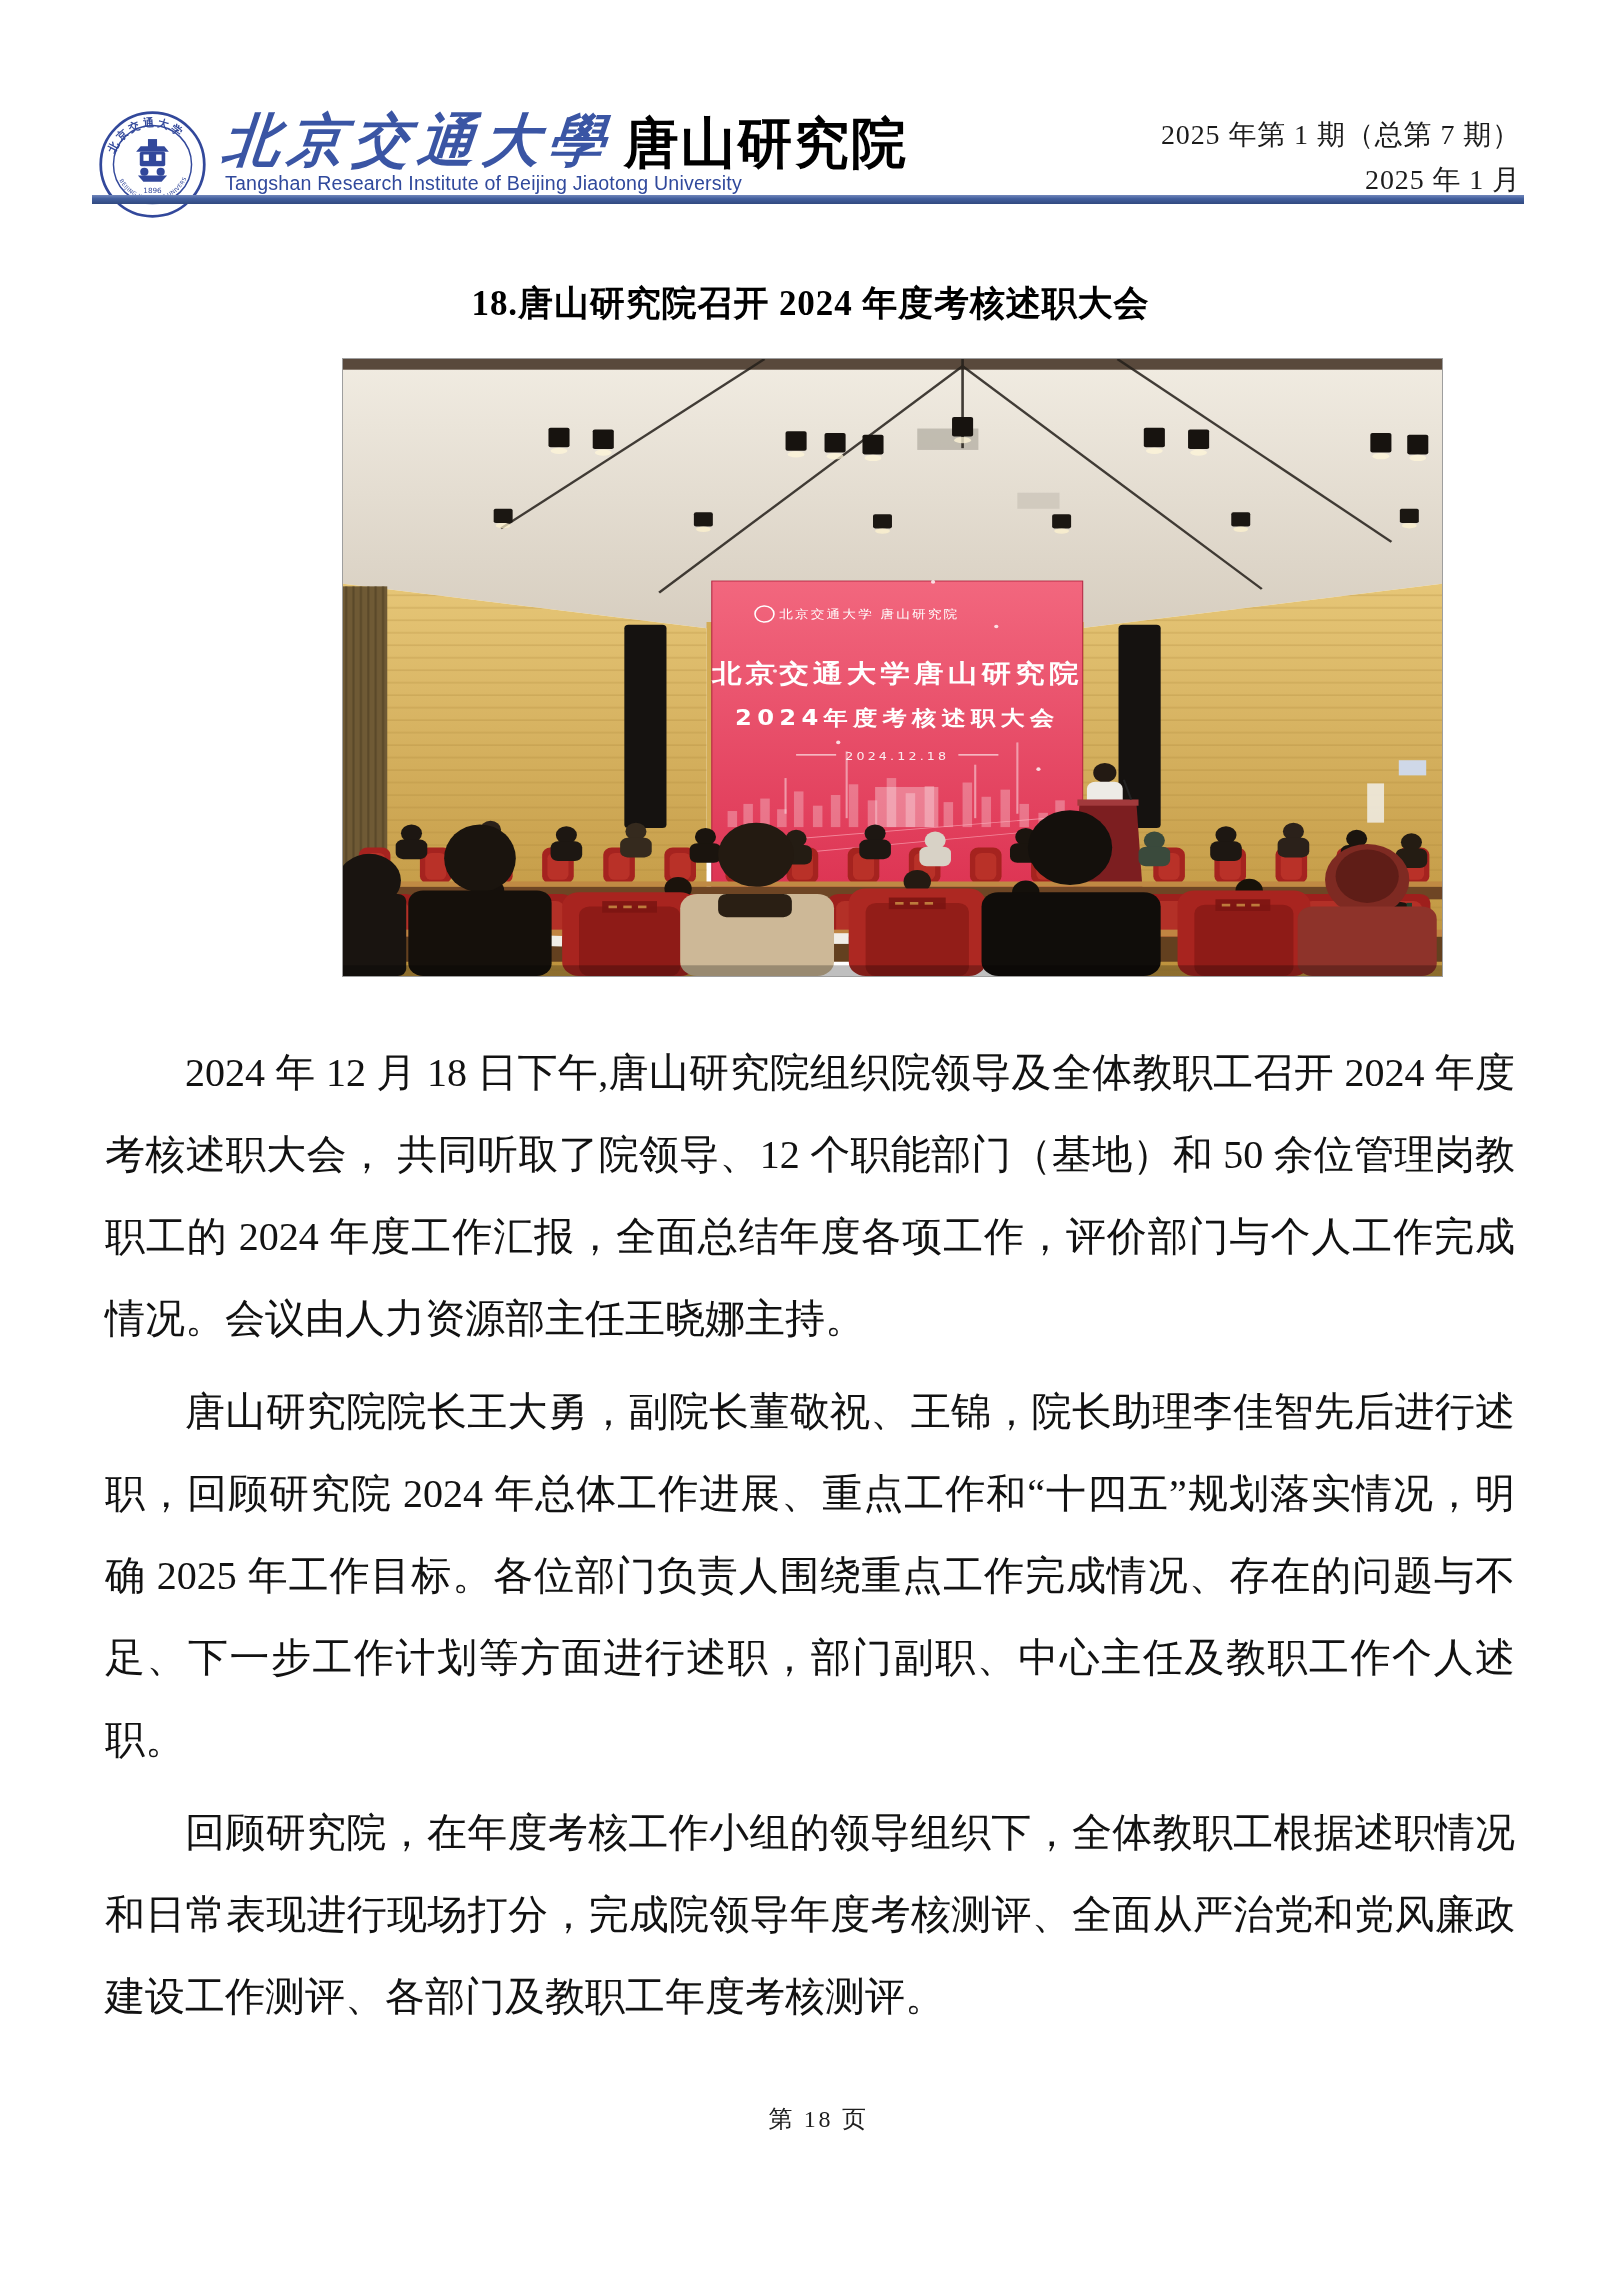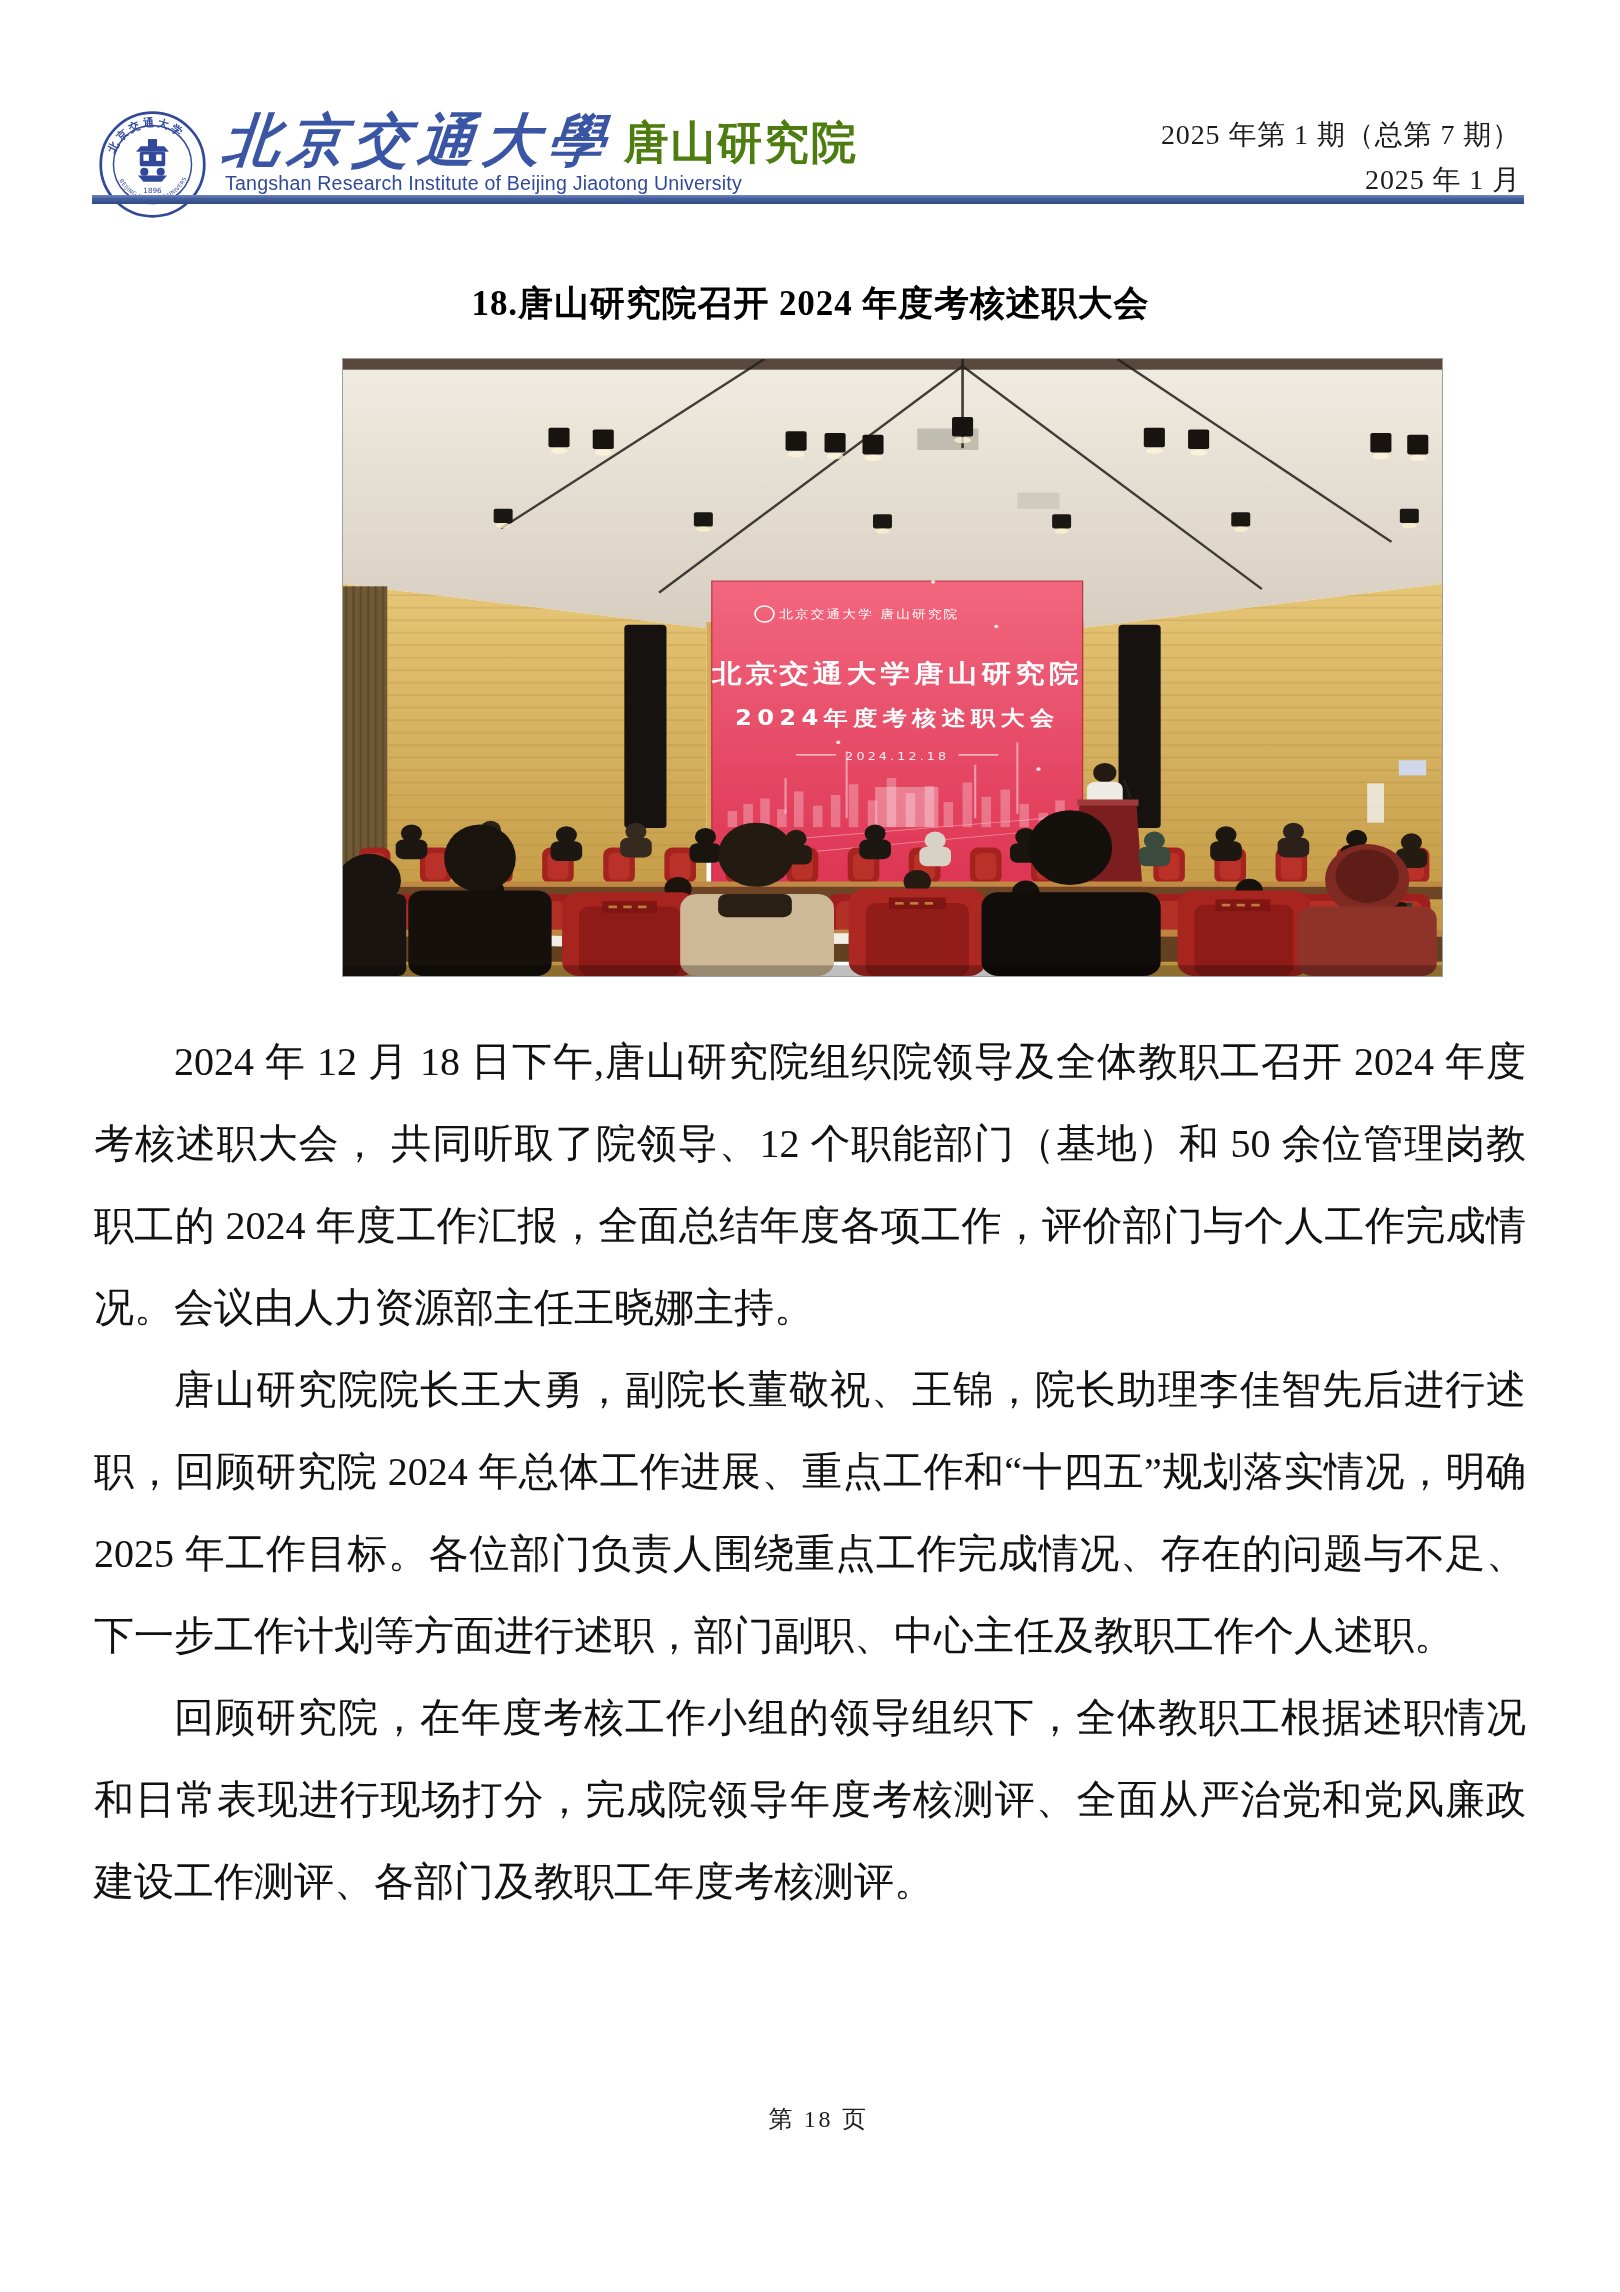--- a/index.html
+++ b/index.html
@@ -4,22 +4,22 @@
 <style>
   html,body{margin:0;padding:0;background:#ffffff;}
   .page{position:relative;width:1621px;height:2293px;background:#ffffff;
         font-family:"Liberation Serif","DejaVu Serif",serif;overflow:hidden;}
 
   
   .seal{position:absolute;left:98px;top:110px;width:109px;height:109px;}
   .wordmark{position:absolute;left:223px;top:107px;display:flex;align-items:flex-end;gap:10.7px;white-space:nowrap;}
   .cn-script{font-family:"DejaVu Serif",serif;font-style:italic;font-weight:700;
              font-size:57px;line-height:66px;color:#3a55a4;letter-spacing:8px;transform:skewX(-5deg);}
-  .cn-name{font-family:Liberation Serif, serif;font-weight:900;
-           font-size:45px;line-height:59px;color:#4d7c0f;letter-spacing:1.8px;}
+  .cn-name{font-family:Liberation Sans, sans-serif;font-weight:900;
+           font-size:55px;line-height:59px;color:#000000;letter-spacing:1.8px;}
   .en-line{position:absolute;left:225px;top:172px;font-family:"Liberation Sans","DejaVu Sans",sans-serif;
            font-weight:400;font-size:19.6px;color:#30499c;letter-spacing:0.2px;}
   .issue{position:absolute;right:100px;top:112px;text-align:right;
          font-size:28px;color:#1c1c1c;line-height:45px;letter-spacing:0.9px;margin-left:44px;}
   .rule{position:absolute;left:92px;width:1432px;top:195px;height:9px;
         background:linear-gradient(180deg,#7287bb 0%,#43609f 40%,#30497f 100%);}
 
   
   .title{position:absolute;left:0;width:100%;top:257px;text-align:center;
          font-size:35px;font-weight:700;letter-spacing:0.9px;color:#000000;}
@@ -28,21 +28,21 @@
   .photo{position:absolute;left:343px;top:359px;width:1099px;height:617px;
          outline:0.9px solid rgba(40,40,40,.45);}
   .photo svg{display:block;width:100%;height:100%;}
   .scr-title{font-family:"DejaVu Sans","Liberation Sans",sans-serif;font-weight:700;}
   .scr-sub{font-family:"DejaVu Sans","Liberation Sans",sans-serif;font-weight:700;}
   .scr-small{font-family:"DejaVu Sans","Liberation Sans",sans-serif;}
 
   
   .body-text{position:absolute;left:94px;top:1021px;width:1432px;
              font-size:40px;line-height:82px;text-align:justify;color:#121212;}
-  .body-text p{margin:0;text-indent:80px;}
+  .body-text p{margin:11px;text-indent:80px;}
 
   
   .page-footer{position:absolute;left:0;width:100%;top:2103px;text-align:center;
                font-size:24px;color:#202020;letter-spacing:2.7px;padding-left:8px;}
 </style>
 </head>
 <body>
 
 <div class="page">
 

